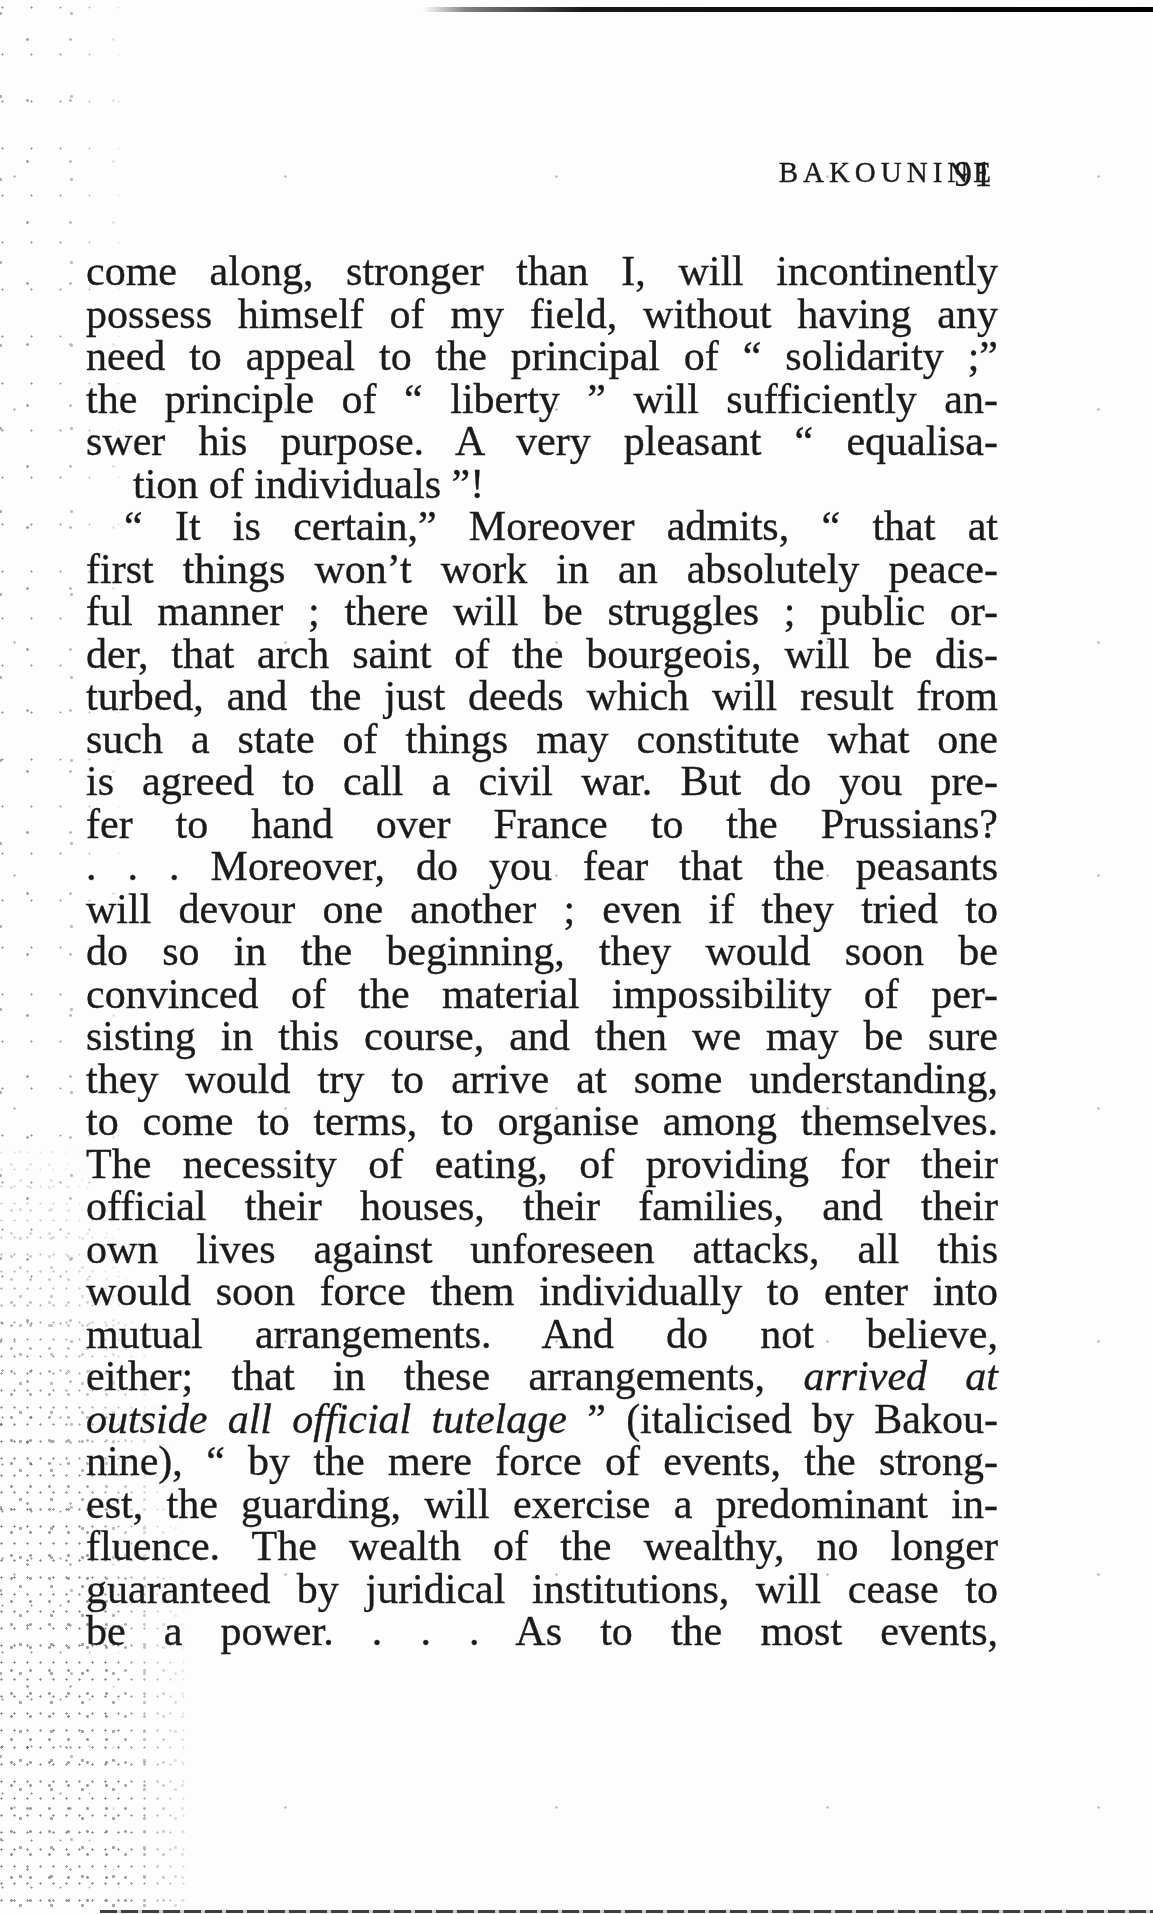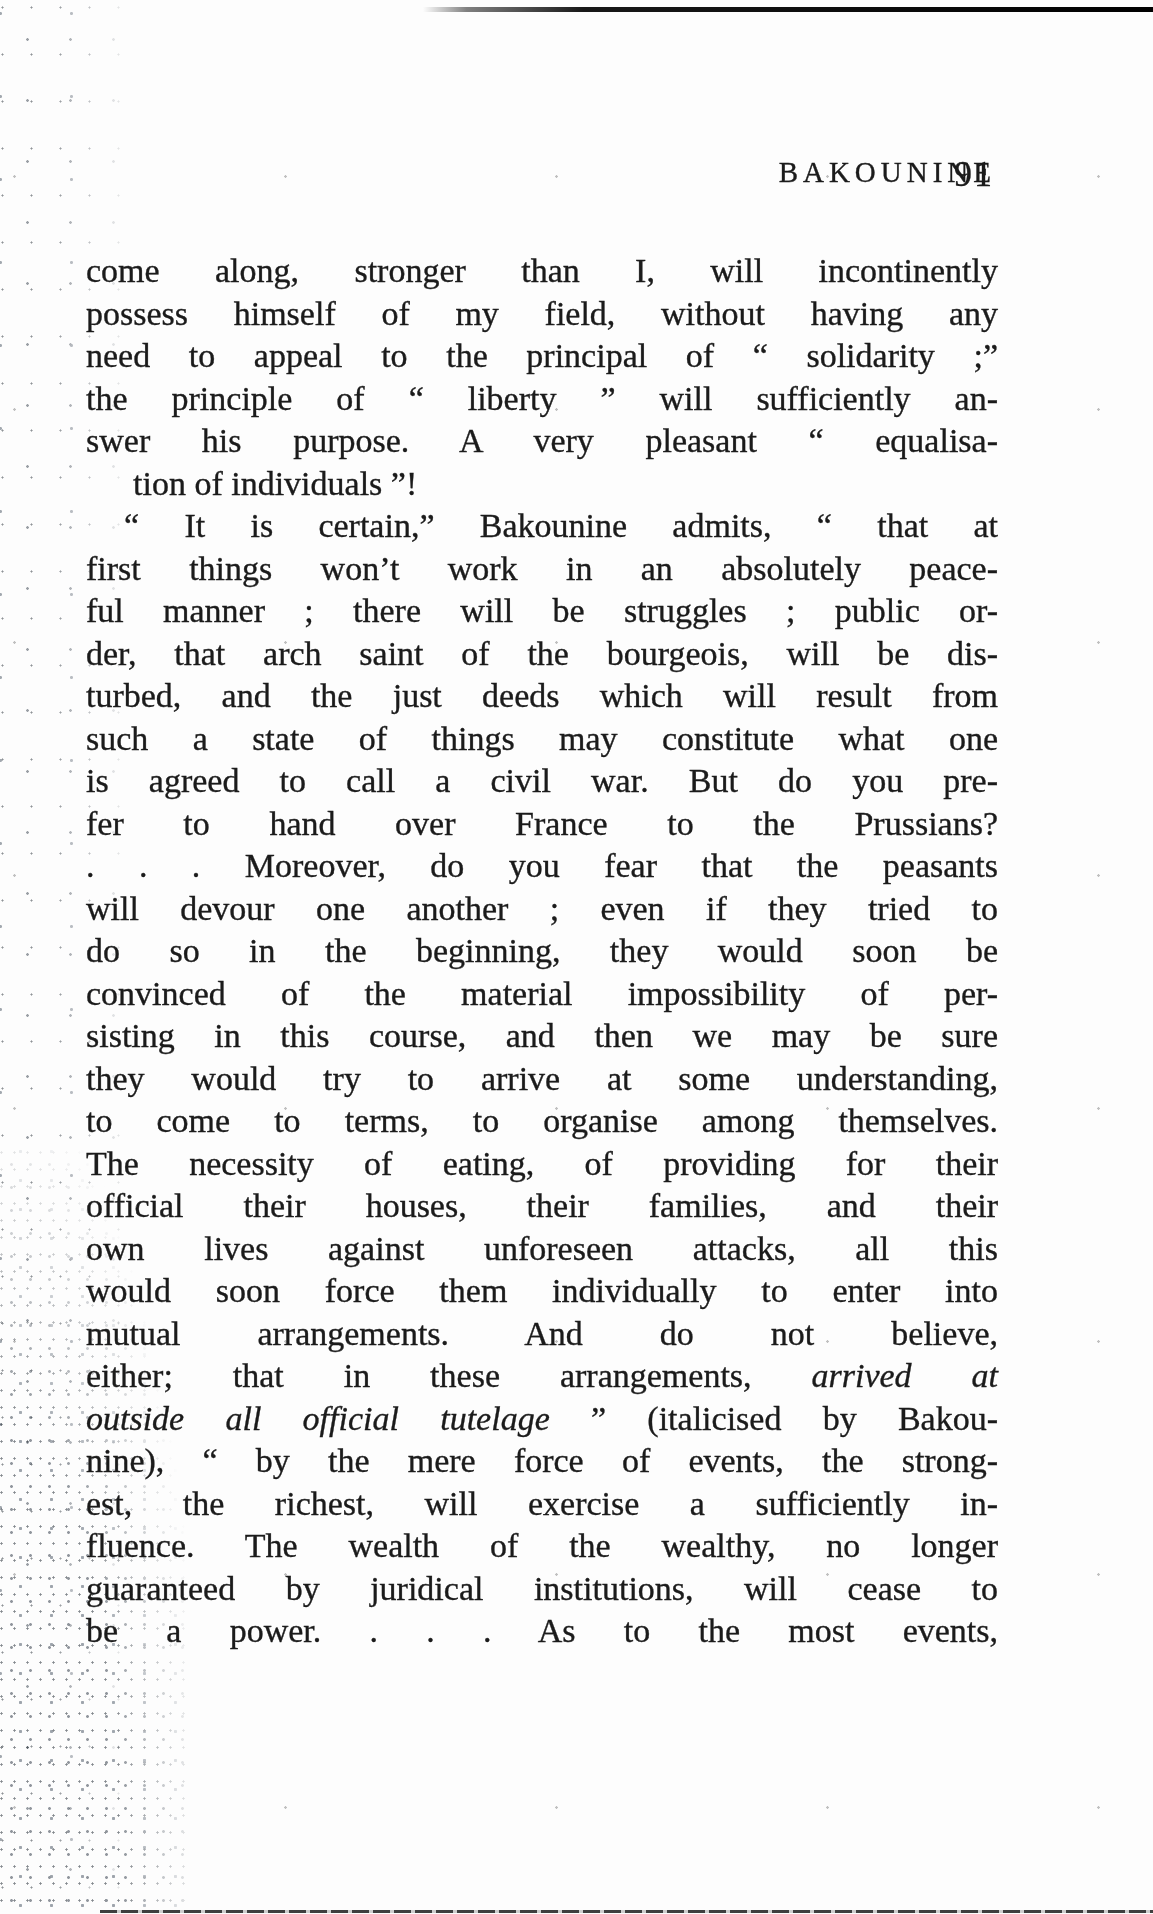--- a/index.html
+++ b/index.html
@@ -58,21 +58,21 @@
   .header-row { position:absolute; top:156px; left:86px; width:910px; height:42px;
                 -webkit-text-stroke:.35px currentColor; }
   .header-title { position:absolute; left:0; right:0; text-align:right;
                   font-size:29px; letter-spacing:5px; }
   .page-number  { position:absolute; right:2px; top:-3px;
                   font-size:36px; letter-spacing:2px; }
 
   
   .body-text {
     position:absolute; left:86px; top:250px; width:912px;
-    font-size:34px; line-height:42.5px;
+    font-size:42px; line-height:42.5px;
     -webkit-text-stroke:.35px currentColor;
   }
   .line { text-align:justify; text-align-last:justify; }
   .line.short  { text-align-last:left;margin-left:47px; }
   .line.indent { padding-left:38px; }
   .italic { font-style:italic;margin-top:24px; }
 </style>
 </head>
 <body>
 
@@ -90,21 +90,21 @@
     <div class="page-number">91</div>
   </div>
 
   <div class="body-text">
       <div class="line"><span>come along, stronger than I, will incontinently</span></div>
       <div class="line"><span>possess himself of my field, without having any</span></div>
       <div class="line"><span>need to appeal to the principal of “ solidarity ;”</span></div>
       <div class="line"><span>the principle of “ liberty ” will sufficiently an-</span></div>
       <div class="line"><span>swer his purpose.  A very pleasant “ equalisa-</span></div>
       <div class="line short"><span>tion of individuals ”!</span></div>
-      <div class="line indent"><span>“ It is certain,” Bakounine admits, “ that at</span></div>
+      <div class="line indent"><span>“ It is certain,” Moreover admits, “ that at</span></div>
       <div class="line"><span>first things won’t work in an absolutely peace-</span></div>
       <div class="line"><span>ful manner ; there will be struggles ; public or-</span></div>
       <div class="line"><span>der, that arch saint of the bourgeois, will be dis-</span></div>
       <div class="line"><span>turbed, and the just deeds which will result from</span></div>
       <div class="line"><span>such a state of things may constitute what one</span></div>
       <div class="line"><span>is agreed to call a civil war.  But do you pre-</span></div>
       <div class="line"><span>fer to hand over France to the Prussians?</span></div>
       <div class="line"><span>. . .  Moreover, do you fear that the peasants</span></div>
       <div class="line"><span>will devour one another ; even if they tried to</span></div>
       <div class="line"><span>do so in the beginning, they would soon be</span></div>
@@ -113,19 +113,19 @@
       <div class="line"><span>they would try to arrive at some understanding,</span></div>
       <div class="line"><span>to come to terms, to organise among themselves.</span></div>
       <div class="line"><span>The necessity of eating, of providing for their</span></div>
       <div class="line"><span>official their houses, their families, and their</span></div>
       <div class="line"><span>own lives against unforeseen attacks, all this</span></div>
       <div class="line"><span>would soon force them individually to enter into</span></div>
       <div class="line"><span>mutual arrangements.  And do not believe,</span></div>
       <div class="line"><span>either; that in these arrangements, </span><span class="italic">arrived at</span></div>
       <div class="line"><span class="italic">outside all official tutelage</span><span> ” (italicised by Bakou-</span></div>
       <div class="line"><span>nine), “ by the mere force of events, the strong-</span></div>
-      <div class="line"><span>est, the richest, will exercise a sufficiently in-</span></div>
+      <div class="line"><span>est, the guarding, will exercise a predominant in-</span></div>
       <div class="line"><span>fluence.  The wealth of the wealthy, no longer</span></div>
       <div class="line"><span>guaranteed by juridical institutions, will cease to</span></div>
       <div class="line"><span>be a power. . . .  As to the most events,</span></div>
     </div>
 
 </div>
 
 </body></html>

